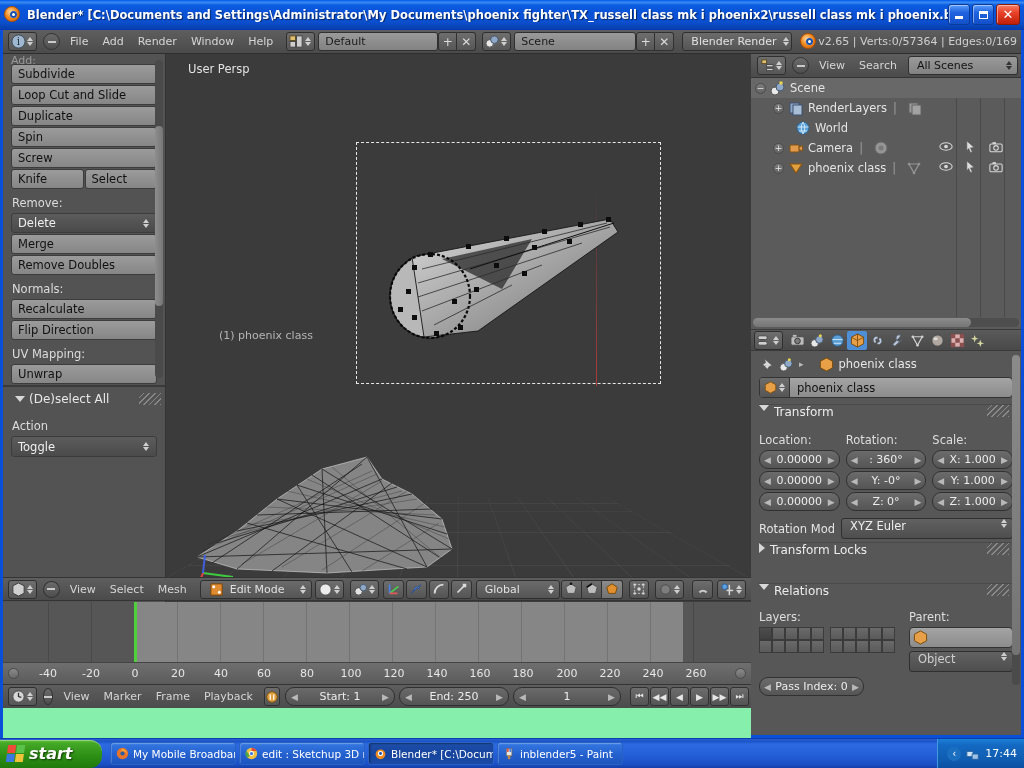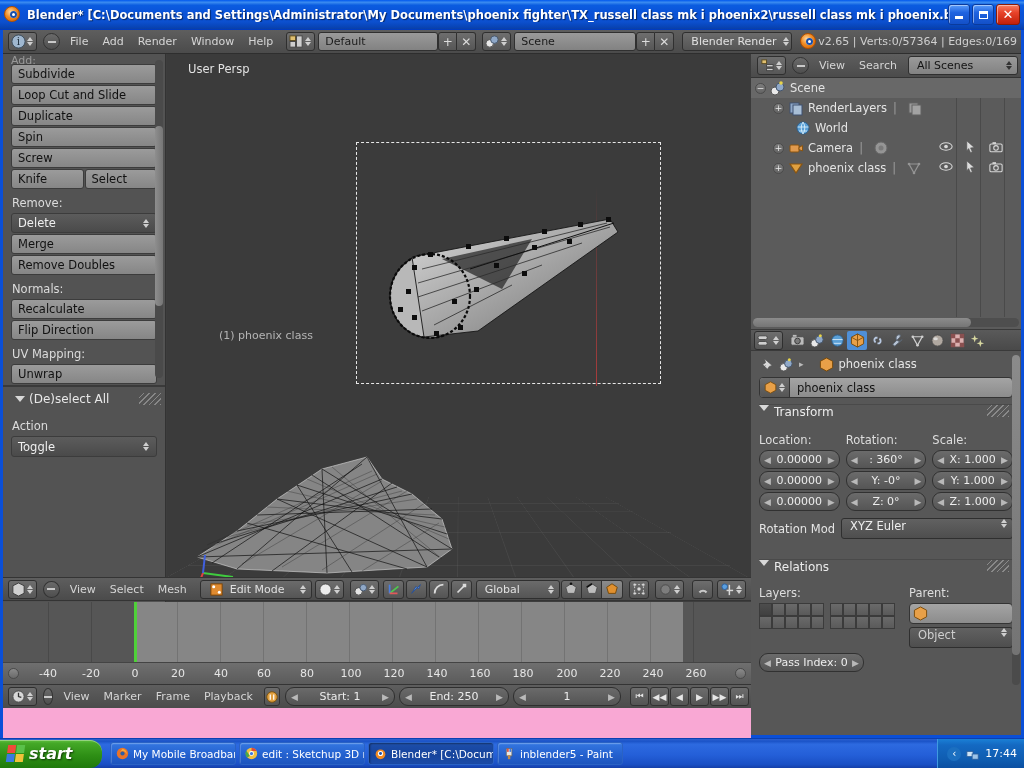--- a/index.html
+++ b/index.html
@@ -198,21 +198,21 @@
     display:flex;align-items:center;justify-content:center;
   }
   .ico-btn.on{ background:linear-gradient(to bottom,#8b8b8b,#737373); }
   .ico-btn.grp-l{border-radius:3px 0 0 3px;margin-right:0;}
   .ico-btn.grp-m{border-radius:0;margin:0;border-left:none;}
   .ico-btn.grp-r{border-radius:0 3px 3px 0;margin-left:0;border-left:none;}
 
   
   .timeline {
     position:absolute; left:0; top:548px; right:270px; height:138px;
-    background:#f9a8d4; overflow:hidden;
+    background:#86efac; overflow:hidden;
   }
   .tl-canvas{position:absolute;left:0;top:0;right:0;height:60px;background:#868686;}
   .tl-out-l{position:absolute;left:0;top:0;width:134px;height:60px;background:#565656;}
   .tl-out-r{position:absolute;left:680px;top:0;right:0;height:60px;background:#565656;}
   .tl-vline{position:absolute;top:0;width:1px;height:60px;background:rgba(0,0,0,.14);}
   .tl-play{position:absolute;left:131px;top:0;width:3px;height:60px;background:#4fd139;}
   .tl-ruler{
     position:absolute;left:0;top:60px;right:0;height:22px;
     background:linear-gradient(to bottom,#6f6f6f,#5b5b5b);
     border-top:1px solid #444;
@@ -1157,20 +1157,25 @@
               <div class="selbox">
                 <span>XYZ Euler</span>
                 <span class="spin2">
                     <i class="up"></i>
                     <i class="dn"></i>
                   </span>
               </div>
             </div>
 
 
+            <div class="sect-hdr" style="margin-top:3px">
+              <span class="tri r"></span>
+              <span>Transform Locks</span>
+              <span class="grip"></span>
+            </div>
 
             <div class="sect-hdr" style="margin-top:20px">
               <span class="tri"></span>
               <span>Relations</span>
               <span class="grip" actable="false"></span>
             </div>
 
             <div style="display:flex;gap:14px;margin-top:6px">
               <div>
                 <div class="collabel">Layers:</div>

